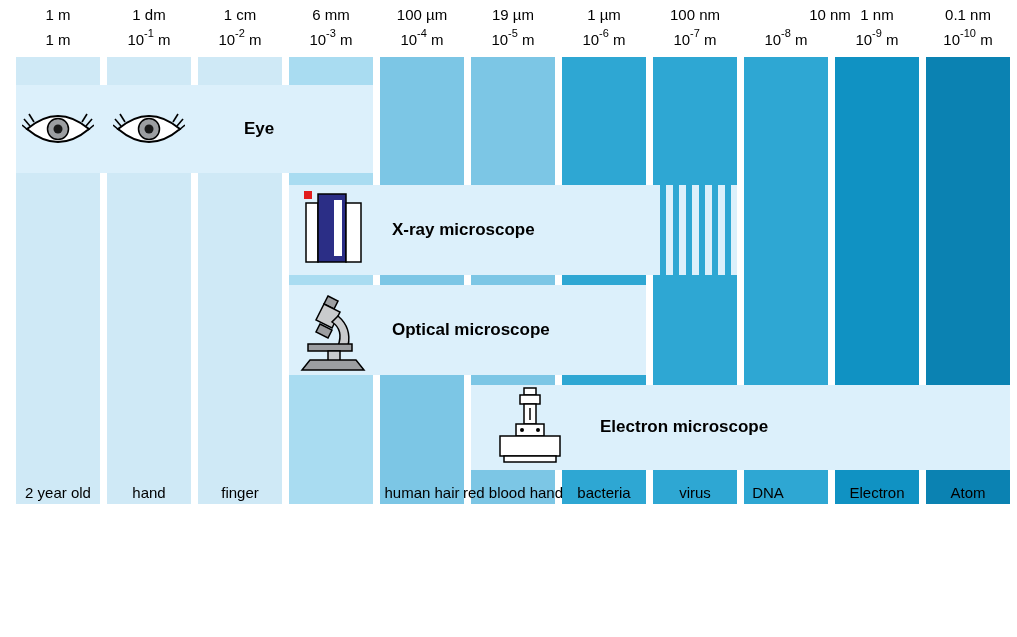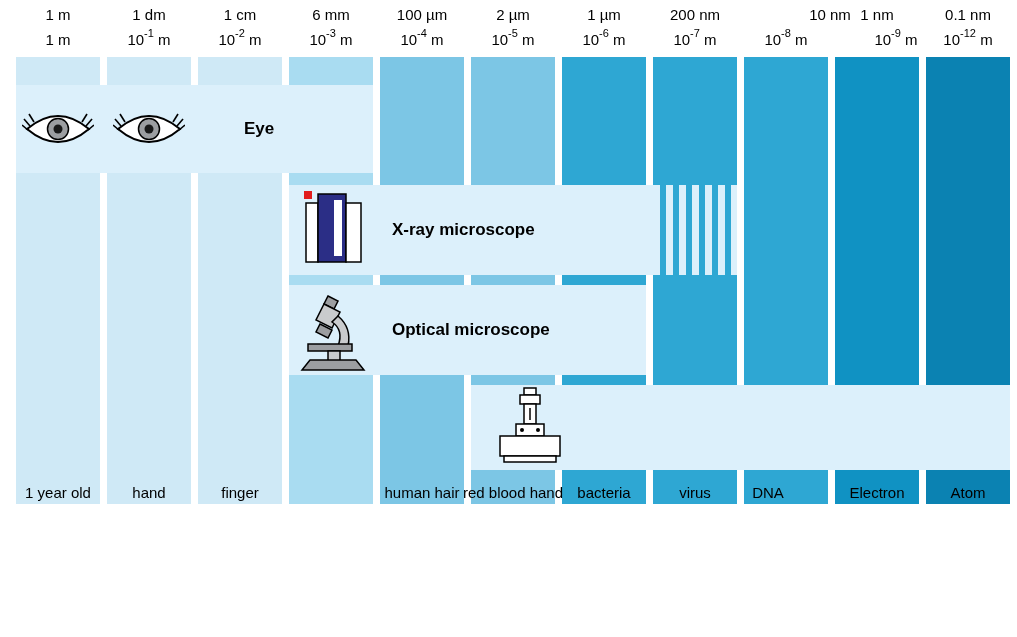--- a/index.html
+++ b/index.html
@@ -24,40 +24,40 @@
 <body>
 
 <div class="fig">
 
   <div class="scale-row">
     <div class="hcell" style="left:58px">1 m</div>
     <div class="hcell" style="left:149px">1 dm</div>
     <div class="hcell" style="left:240px">1 cm</div>
     <div class="hcell" style="left:331px">6 mm</div>
     <div class="hcell" style="left:422px">100 µm</div>
-    <div class="hcell" style="left:513px">2 µm</div>
+    <div class="hcell" style="left:513px">19 µm</div>
     <div class="hcell" style="left:604px">1 µm</div>
-    <div class="hcell" style="left:695px">200 nm</div>
+    <div class="hcell" style="left:695px">100 nm</div>
     <div class="hcell" style="left:830px">10 nm</div>
     <div class="hcell" style="left:877px">1 nm</div>
     <div class="hcell" style="left:968px">0.1 nm</div>
   </div>
 
   <div class="pow-row">
     <div class="hcell" style="left:58px"><span>1</span><sup></sup><span>&nbsp;</span><span>m</span></div>
     <div class="hcell" style="left:149px"><span>10</span><sup>-1</sup><span>&nbsp;</span><span>m</span></div>
     <div class="hcell" style="left:240px"><span>10</span><sup>-2</sup><span>&nbsp;</span><span>m</span></div>
     <div class="hcell" style="left:331px"><span>10</span><sup>-3</sup><span>&nbsp;</span><span>m</span></div>
     <div class="hcell" style="left:422px"><span>10</span><sup>-4</sup><span>&nbsp;</span><span>m</span></div>
     <div class="hcell" style="left:513px"><span>10</span><sup>-5</sup><span>&nbsp;</span><span>m</span></div>
     <div class="hcell" style="left:604px"><span>10</span><sup>-6</sup><span>&nbsp;</span><span>m</span></div>
     <div class="hcell" style="left:695px"><span>10</span><sup>-7</sup><span>&nbsp;</span><span>m</span></div>
     <div class="hcell" style="left:786px"><span>10</span><sup>-8</sup><span>&nbsp;</span><span>m</span></div>
-    <div class="hcell" style="left:896px"><span>10</span><sup>-9</sup><span>&nbsp;</span><span>m</span></div>
-    <div class="hcell" style="left:968px"><span>10</span><sup>-12</sup><span>&nbsp;</span><span>m</span></div>
+    <div class="hcell" style="left:877px"><span>10</span><sup>-9</sup><span>&nbsp;</span><span>m</span></div>
+    <div class="hcell" style="left:968px"><span>10</span><sup>-10</sup><span>&nbsp;</span><span>m</span></div>
   </div>
 
   <div class="col" style="left: 16px; background-color: rgb(207, 233, 246);"></div>
   <div class="col" style="left: 107px; background-color: rgb(207, 233, 246);"></div>
   <div class="col" style="left: 198px; background-color: rgb(207, 233, 246);"></div>
   <div class="col" style="left: 289px; background-color: rgb(169, 220, 241);"></div>
   <div class="col" style="left: 380px; background-color: rgb(124, 198, 229);"></div>
   <div class="col" style="left: 471px; background-color: rgb(124, 198, 229);"></div>
   <div class="col" style="left: 562px; background-color: rgb(46, 167, 211);"></div>
   <div class="col" style="left: 653px; background-color: rgb(46, 167, 211);"></div>
@@ -67,20 +67,21 @@
 
   <div class="band" style="left: 16px; top: 85px; width: 357px; height: 88px; background-color: rgb(220, 240, 251);"></div>
   <div class="band" style="left: 289px; top: 185px; width: 364px; height: 90px; background-color: rgb(220, 240, 251);"></div>
   <div class="stripes" style="left:653px;top:185px;width:84px;height:90px"></div>
   <div class="band" style="left: 289px; top: 285px; width: 357px; height: 90px; background-color: rgb(220, 240, 251);"></div>
   <div class="band" style="left: 471px; top: 385px; width: 539px; height: 85px; background-color: rgb(220, 240, 251);"></div>
 
   <div class="band-label" style="left:244px;top:119px">Eye</div>
   <div class="band-label" style="left:392px;top:320px">Optical microscope</div>
   <div class="band-label" style="left:392px;top:220px">X-ray microscope</div>
+  <div class="band-label" style="left:600px;top:417px">Electron microscope</div>
 
   <svg class="icon center" style="left:58px;top:110px" width="72" height="38" viewBox="0 0 72 38">
     <g stroke="#000" stroke-width="1.6">
       <line x1="8" y1="16" x2="2" y2="9"></line>
         <line x1="12" y1="12" x2="7" y2="4"></line>
         <line x1="6" y1="20" x2="0" y2="15"></line>
       <line x1="64" y1="16" x2="70" y2="9"></line>
         <line x1="60" y1="12" x2="65" y2="4"></line>
         <line x1="66" y1="20" x2="72" y2="15"></line>
     </g>
@@ -125,21 +126,21 @@
     <rect x="28" y="9" width="20" height="9" fill="#fff" stroke="#000" stroke-width="1.5"></rect>
     <rect x="32" y="18" width="12" height="20" fill="#fff" stroke="#000" stroke-width="1.5"></rect>
     <line x1="38" y1="22" x2="38" y2="34" stroke="#000" stroke-width="1.5"></line>
     <rect x="24" y="38" width="28" height="12" fill="#fff" stroke="#000" stroke-width="1.5"></rect>
     <circle cx="30" cy="44" r="2" fill="#000"></circle>
     <circle cx="46" cy="44" r="2" fill="#000"></circle>
     <rect x="8" y="50" width="60" height="20" fill="#fff" stroke="#000" stroke-width="1.5"></rect>
     <rect x="12" y="70" width="52" height="6" fill="#fff" stroke="#000" stroke-width="1.5"></rect>
   </svg>
 
-  <div class="item-label" style="left:58px">1 year old</div>
+  <div class="item-label" style="left:58px">2 year old</div>
   <div class="item-label" style="left:149px">hand</div>
   <div class="item-label" style="left:240px">finger</div>
   <div class="item-label" style="left:422px">human hair</div>
   <div class="item-label" style="left:513px">red blood hand</div>
   <div class="item-label" style="left:604px">bacteria</div>
   <div class="item-label" style="left:695px">virus</div>
   <div class="item-label" style="left:768px">DNA</div>
   <div class="item-label" style="left:877px">Electron</div>
   <div class="item-label" style="left:968px">Atom</div>
 

